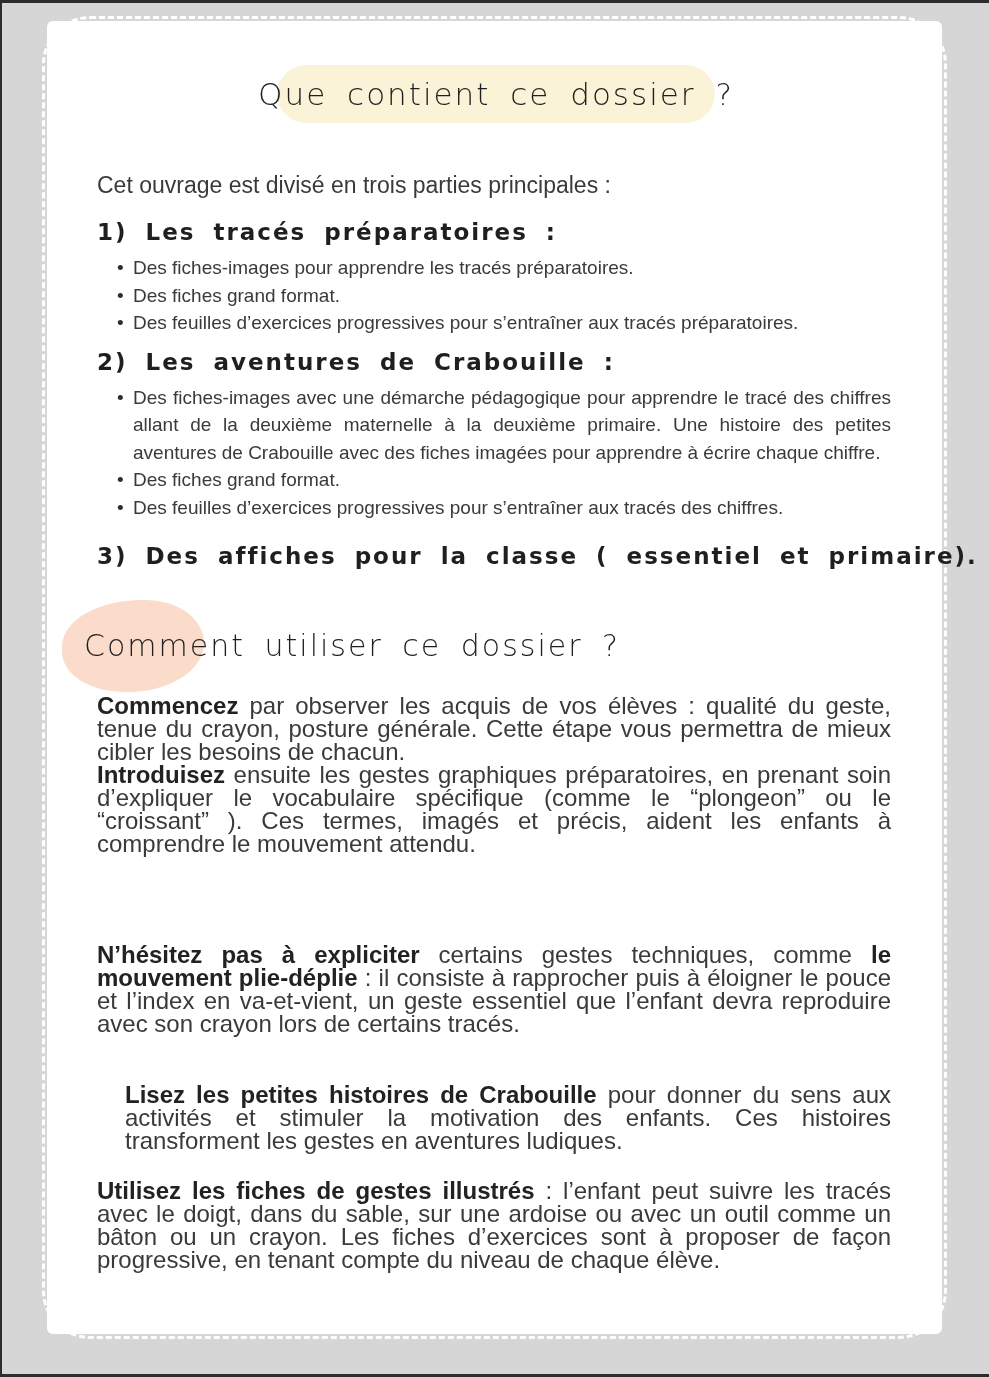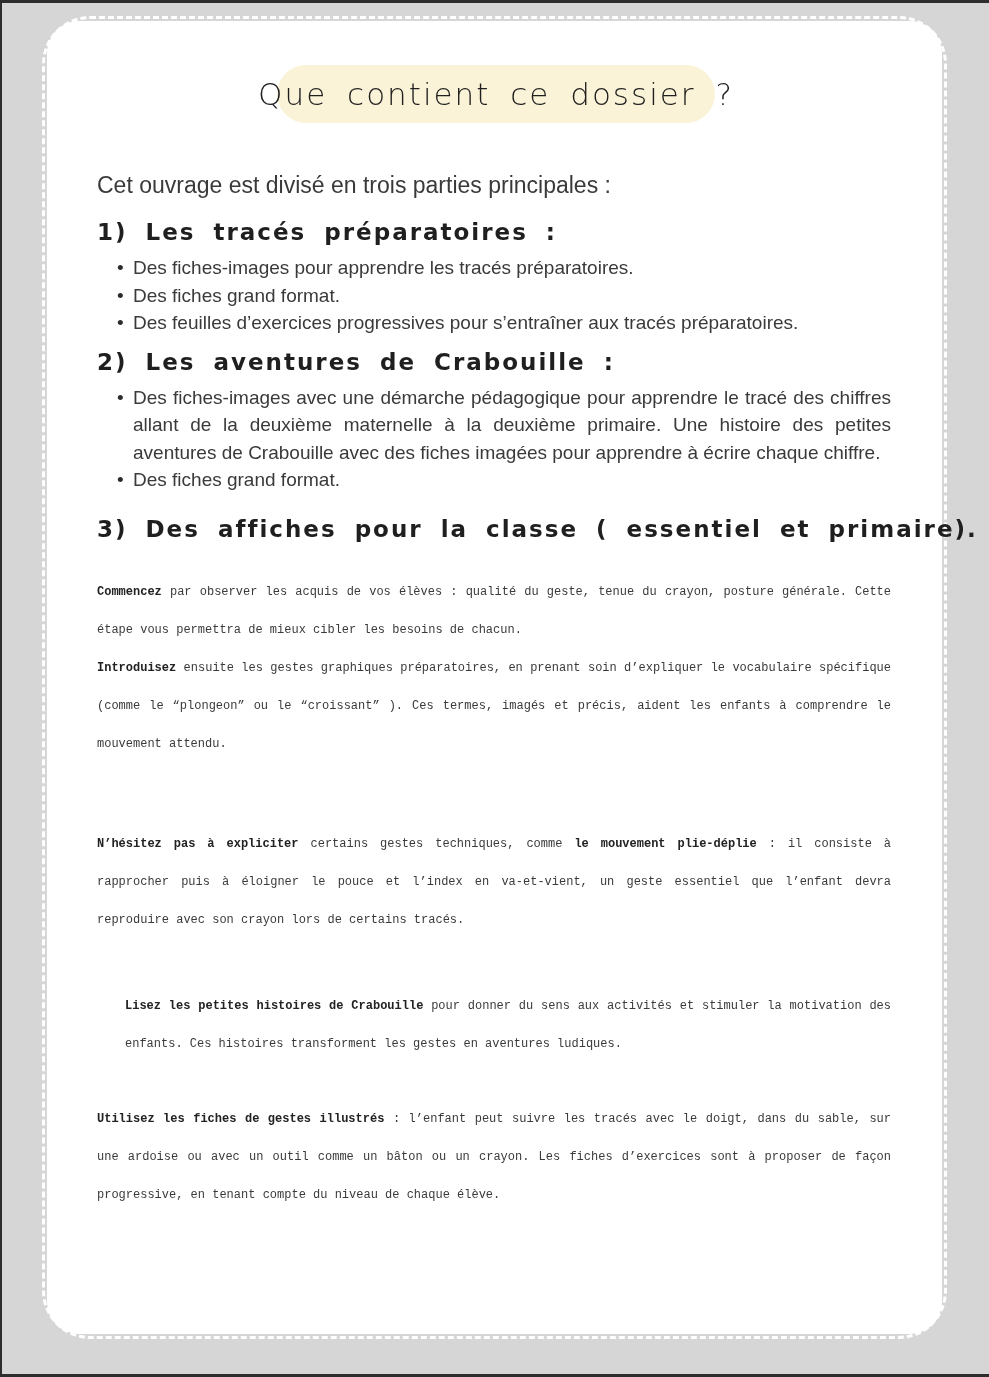--- a/index.html
+++ b/index.html
@@ -21,21 +21,21 @@
     left: 42px; top: 16px;
     width: 905px; height: 1323px;
     border: 3px dashed #ffffff;
     border-radius: 48px;
   }
   .sheet {
     position: absolute;
     left: 2px; top: 2px;
     width: 895px; height: 1313px;
     background: #ffffff;
-    border-radius: 32px;
+    border-radius: 6px;
     padding: 22px 51px 0 50px;
   }
 
   
   .hand {
     font-family: "DejaVu Sans", sans-serif;
     font-weight: 300;
     color: #1f1f1f;
     letter-spacing: 2px;
     word-spacing: 8px;
@@ -99,31 +99,30 @@
   .usage-head .blob {
     position: absolute;
     left: -22px; top: -24px;
     width: 142px; height: 92px;
     background: #fbdccb;
     border-radius: 58% 42% 55% 45% / 52% 48% 55% 45%;
     z-index: -1;
   }
 
   .body-p {
-    font-size: 12px;
-    line-height: 38px;
+    font-size: 24px;
+    line-height: 23px;
     text-align: justify;
-    font-family: Liberation Mono, monospace;
   }
   .body-p b { color: #222222; }
   .mt-first { margin-top: 26px; }
   .mt-0  { margin-top: 0; }
-  .mt-lg { margin-top: 62px; }
+  .mt-lg { margin-top: 88px; }
   .mt-md { margin-top: 48px; margin-left: 28px; }
-  .mt-sm { margin-top: 37px; }
+  .mt-sm { margin-top: 27px; }
 </style>
 </head>
 <body>
 
 <div class="edge-top"></div>
 <div class="edge-left"></div>
 <div class="edge-bottom"></div>
 
 <div class="sheet-outline">
   <div class="sheet">
@@ -141,27 +140,29 @@
         <div class="bullet">Des fiches grand format.</div>
         <div class="bullet">Des feuilles d’exercices progressives pour s’entraîner aux tracés préparatoires.</div>
       </div>
     </div>
 
     <div>
       <div class="sec-head sec-2 hand"><span>2)</span> <span>Les aventures de Crabouille  :</span></div>
       <div class="bullets">
         <div class="bullet">Des fiches-images avec une démarche pédagogique pour apprendre le tracé des chiffres allant de la deuxième maternelle à la deuxième primaire. Une histoire des petites aventures de Crabouille avec des fiches imagées pour apprendre à écrire chaque chiffre.</div>
         <div class="bullet">Des fiches grand format.</div>
+        <div class="bullet">Des feuilles d’exercices progressives pour s’entraîner aux tracés des chiffres.</div>
       </div>
     </div>
 
     <div>
       <div class="sec-head sec-3 hand"><span>3)</span> <span>Des affiches pour la classe ( essentiel et primaire).</span></div>
     </div>
 
+    <h2 class="usage-head hand"><span class="blob"></span><span>Comment utiliser ce dossier ?</span></h2>
 
     <p class="body-p mt-first"><b>Commencez</b><span> par observer les acquis de vos élèves : qualité du geste, tenue du crayon, posture générale. Cette étape vous permettra de mieux cibler les besoins de chacun.</span></p>
 
     <p class="body-p mt-0"><b>Introduisez</b><span> ensuite les gestes graphiques préparatoires, en prenant soin d’expliquer le vocabulaire spécifique (comme le “plongeon” ou le “croissant” ). Ces termes, imagés et précis, aident les enfants à comprendre le mouvement attendu.</span></p>
 
     <p class="body-p mt-lg"><b>N’hésitez pas à expliciter</b><span> certains gestes techniques, comme </span><b>le mouvement plie-déplie</b><span> : il consiste à rapprocher puis à éloigner le pouce et l’index en va-et-vient, un geste essentiel que l’enfant devra reproduire avec son crayon lors de certains tracés.</span></p>
 
     <p class="body-p mt-md"><b>Lisez les petites histoires de Crabouille</b><span> pour donner du sens aux activités et stimuler la motivation des enfants. Ces histoires transforment les gestes en aventures ludiques.</span></p>
 
     <p class="body-p mt-sm"><b>Utilisez les fiches de gestes illustrés</b><span> : l’enfant peut suivre les tracés avec le doigt, dans du sable, sur une ardoise ou avec un outil comme un bâton ou un crayon. Les fiches d’exercices sont à proposer de façon progressive, en tenant compte du niveau de chaque élève.</span></p>

